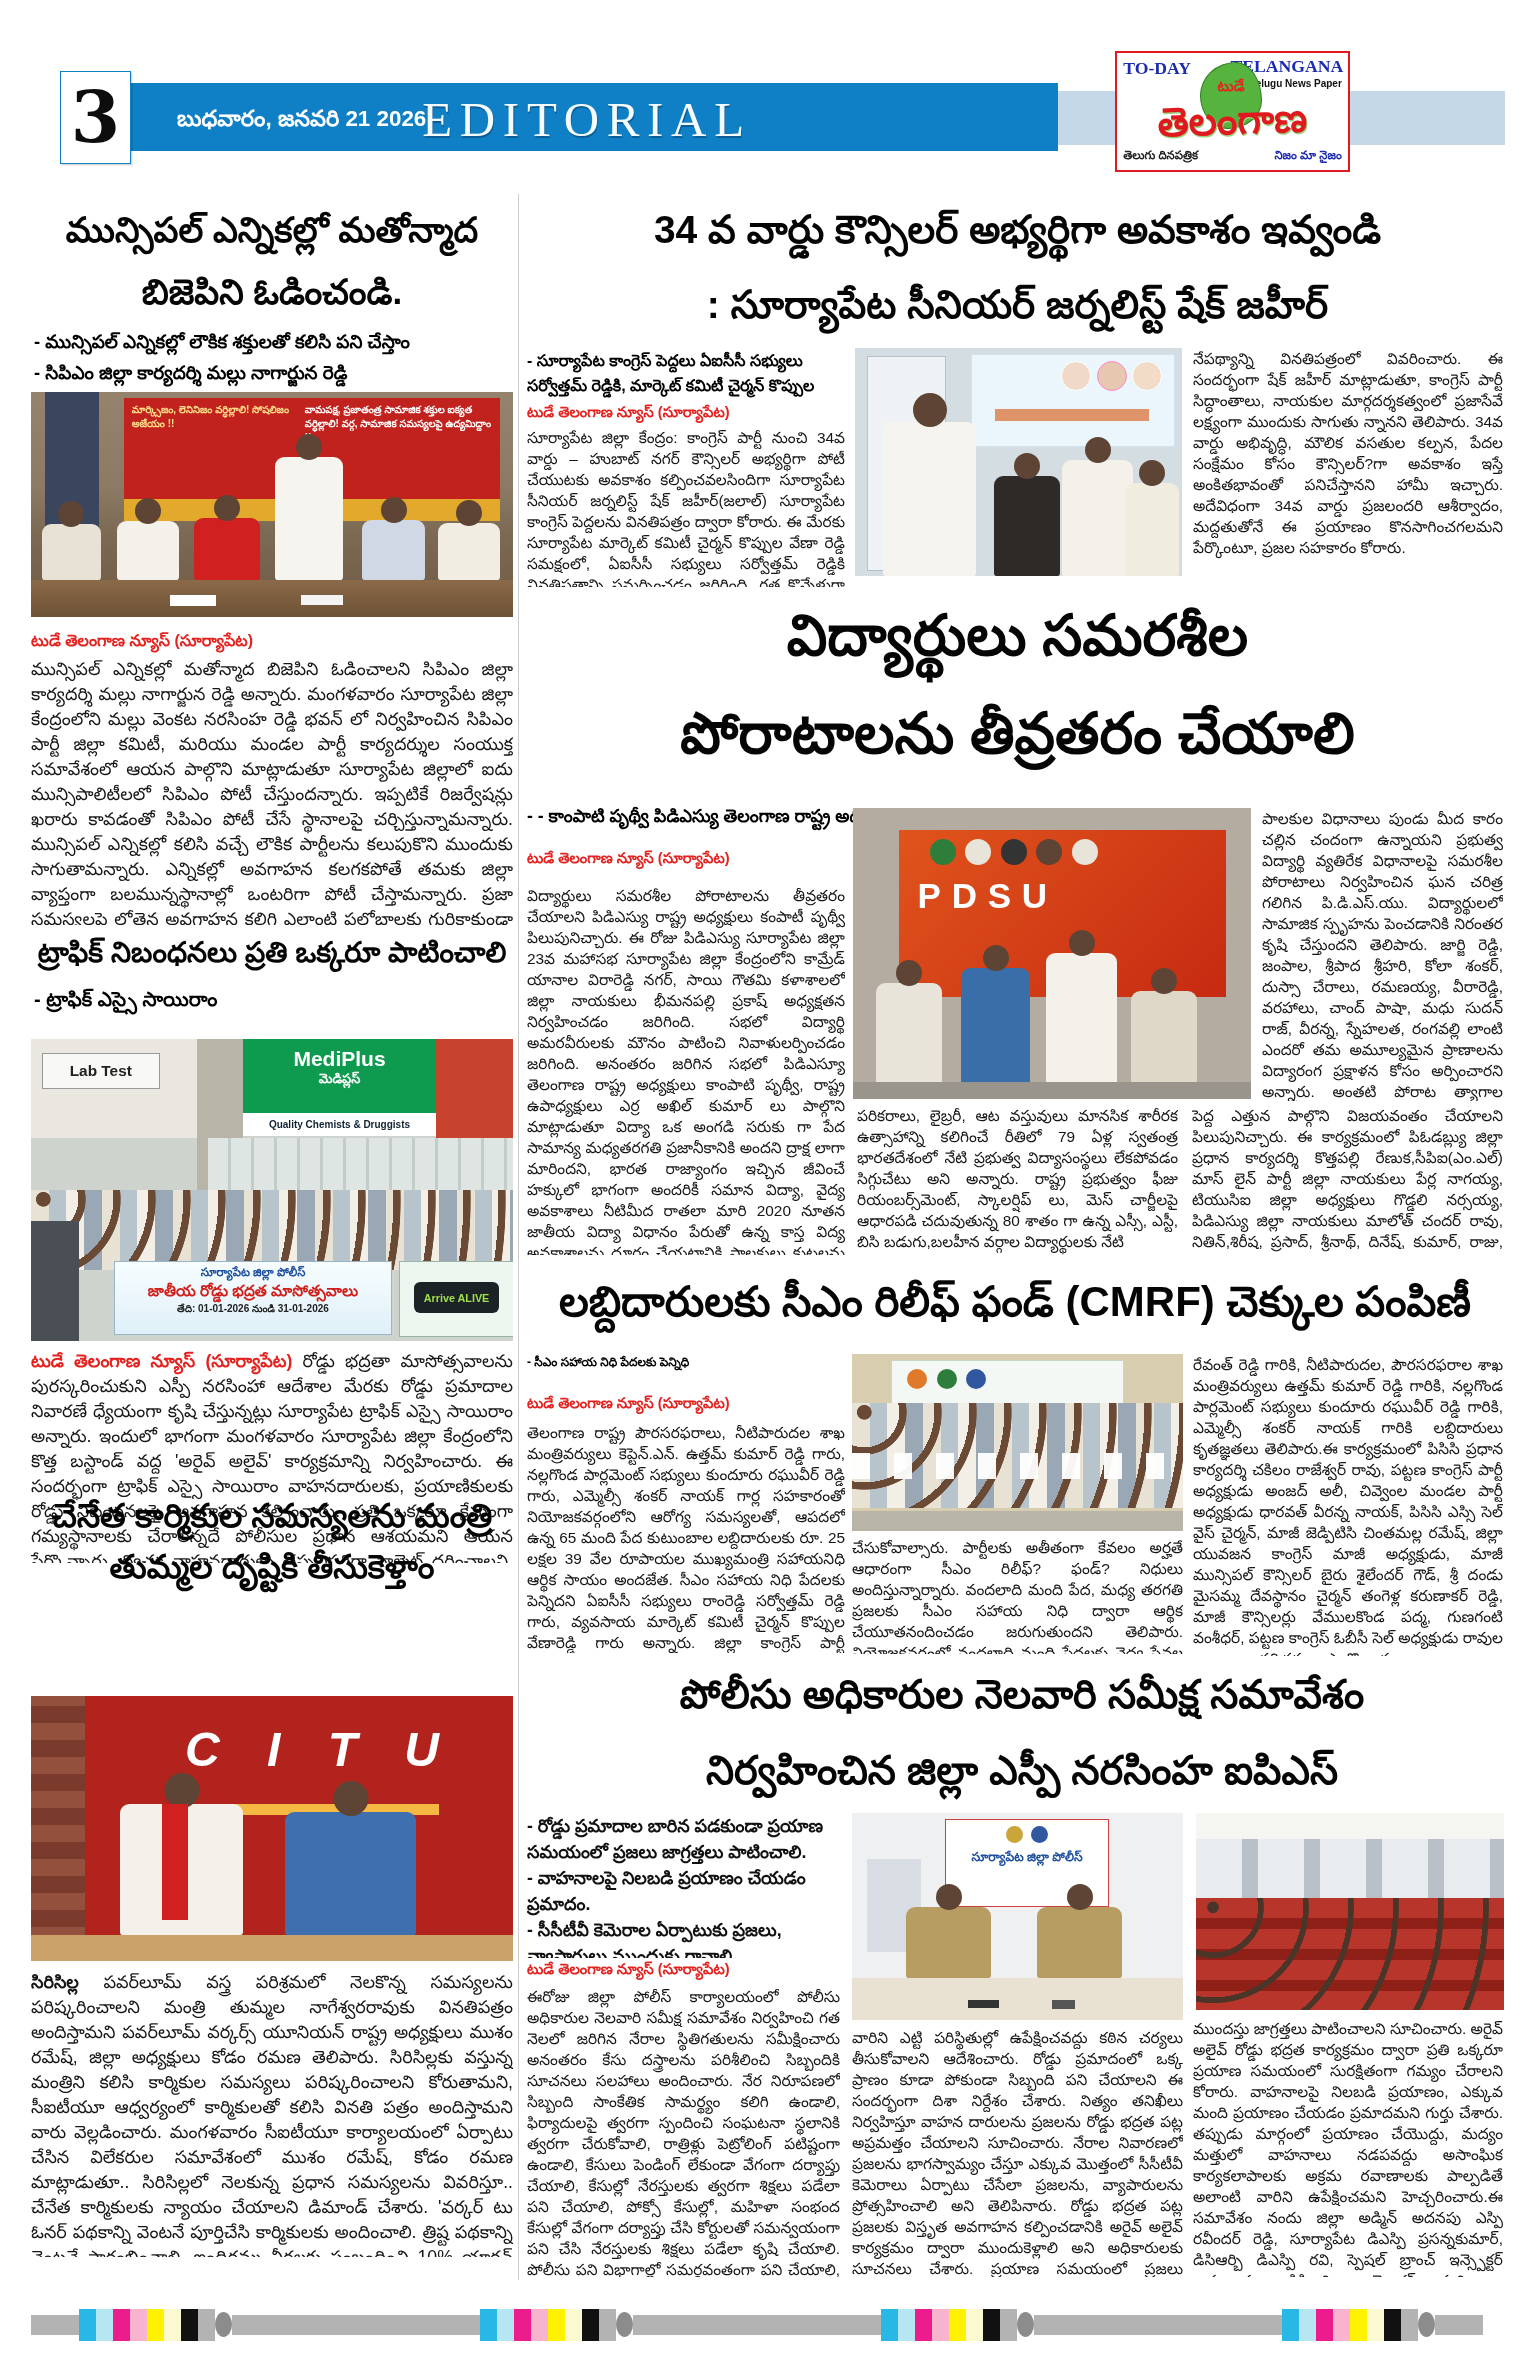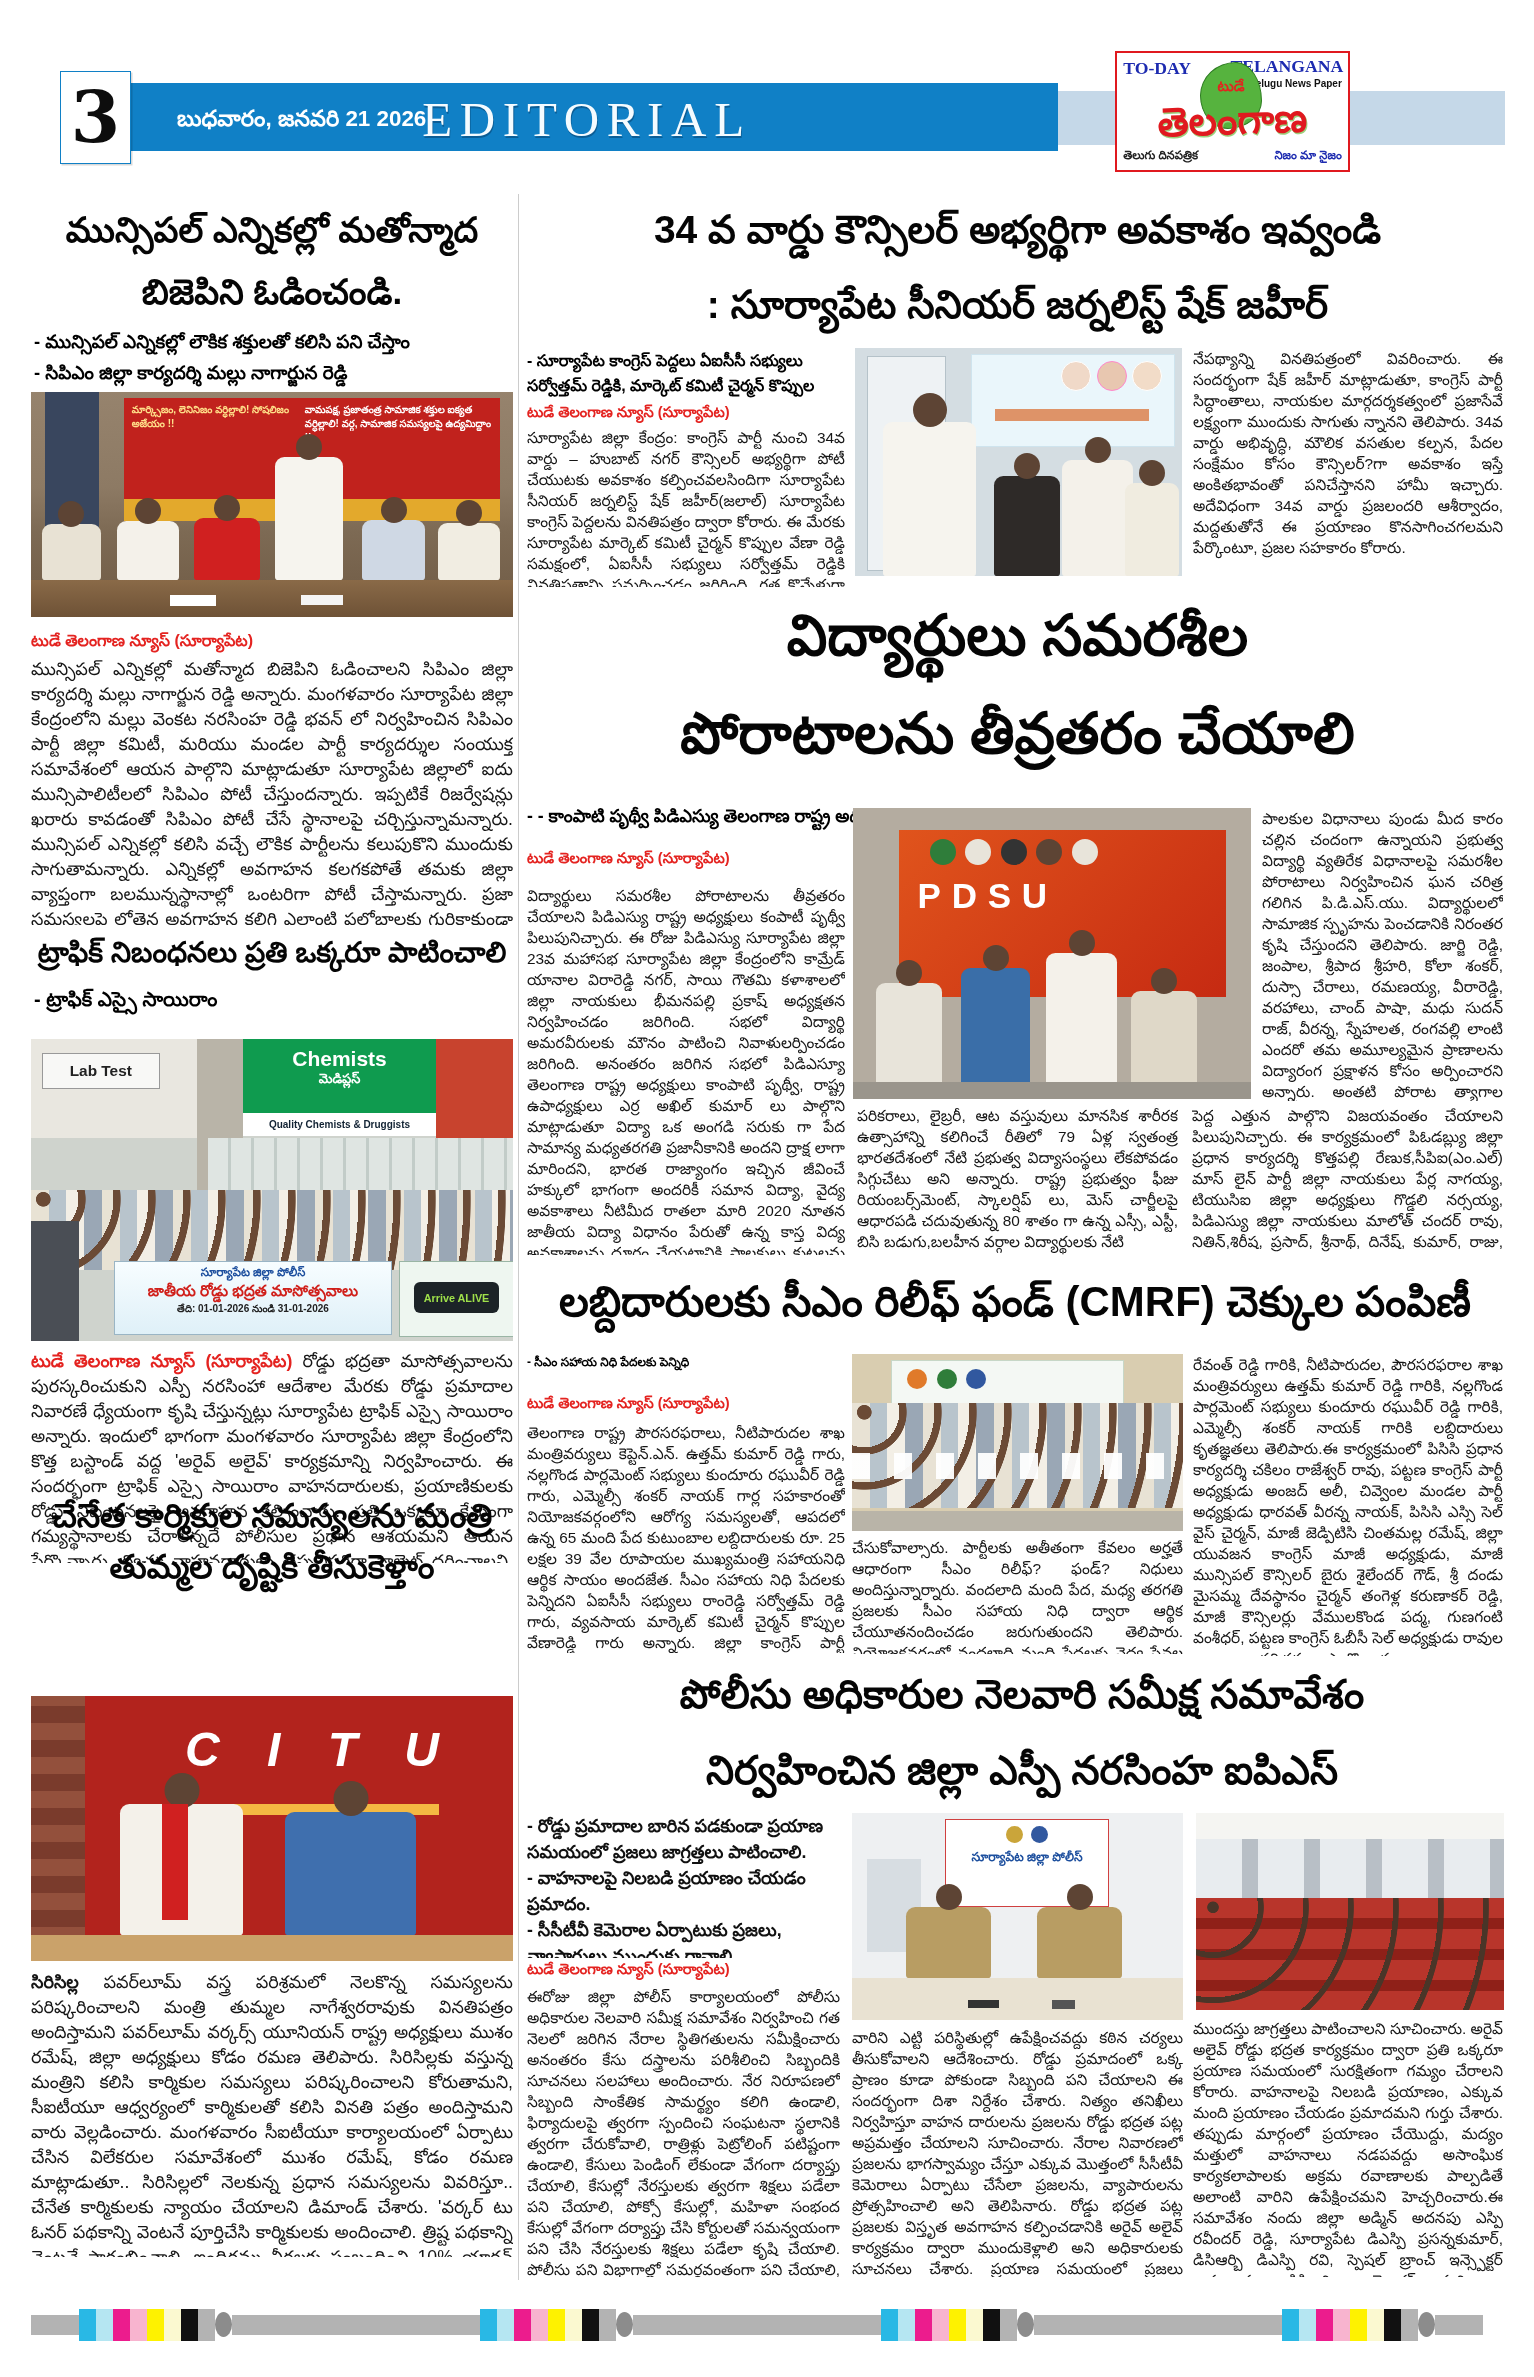--- a/index.html
+++ b/index.html
@@ -117,21 +117,21 @@
     <div class="abs hl" style="left:31px;top:928px;width:482px;height:51px;font-size:28.5px;line-height:48px;">ట్రాఫిక్ నిబంధనలు ప్రతి ఒక్కరూ పాటించాలి</div>
     <div class="abs sub" style="left:34px;top:988px;width:478px;height:31px;font-size:20px;">- ట్రాఫిక్ ఎస్సై సాయిరాం</div>
 
     <div class="photo" style="left:31px;top:1039px;width:482px;height:302px;background:#cfd3cd;">
       <div class="abs" style="left:0;top:0;width:166px;height:99px;background:#e9e7e0;">
         <div class="abs" style="left:10.8px;top:14px;width:116px;height:34px;background:#f8f8f6;border:0.8px solid #999;color:#222;
              font-size:15.4px;font-weight:700;display:flex;align-items:center;justify-content:center;">Lab Test</div>
       </div>
       <div class="abs" style="left:166px;top:0;width:46px;height:154px;background:#b9b4a8;"></div>
       <div class="abs" style="left:212px;top:0;width:193px;height:74px;background:#0f9b4f;color:#fff;text-align:center;">
-        <div style="font-size:21px;font-weight:700;margin-top:7.7px;">Chemists</div>
+        <div style="font-size:21px;font-weight:700;margin-top:7.7px;">MediPlus</div>
         <div style="font-size:13px;font-weight:700;">మెడిప్లస్</div>
       </div>
       <div class="abs" style="left:212px;top:74px;width:193px;height:23px;background:#ffffff;color:#123;font-size:10px;font-weight:700;
            display:flex;align-items:center;justify-content:center;">Quality Chemists &amp; Druggists</div>
       <div class="abs" style="left:405px;top:0;width:77px;height:99px;background:#c8432e;"></div>
       <div class="abs" style="left:177px;top:99px;width:305px;height:60px;background:
            repeating-linear-gradient(90deg,#dfe5e2 0 20px,#c2ccc8 20px 23px),repeating-linear-gradient(0deg,rgba(255,255,255,.4) 0 14px,rgba(0,0,0,.08) 14px 17px);"></div>
       <div class="abs crowd" style="left:0;top:151px;width:482px;height:80px;"></div>
       <div class="abs" style="left:0px;top:182px;width:48px;height:120px;background:#4a4e55;"></div>
       <div class="abs" style="left:83px;top:222px;width:278px;height:74px;background:linear-gradient(180deg,#f7fdff,#dff0f8);border:0.8px solid #9ab5c5;

